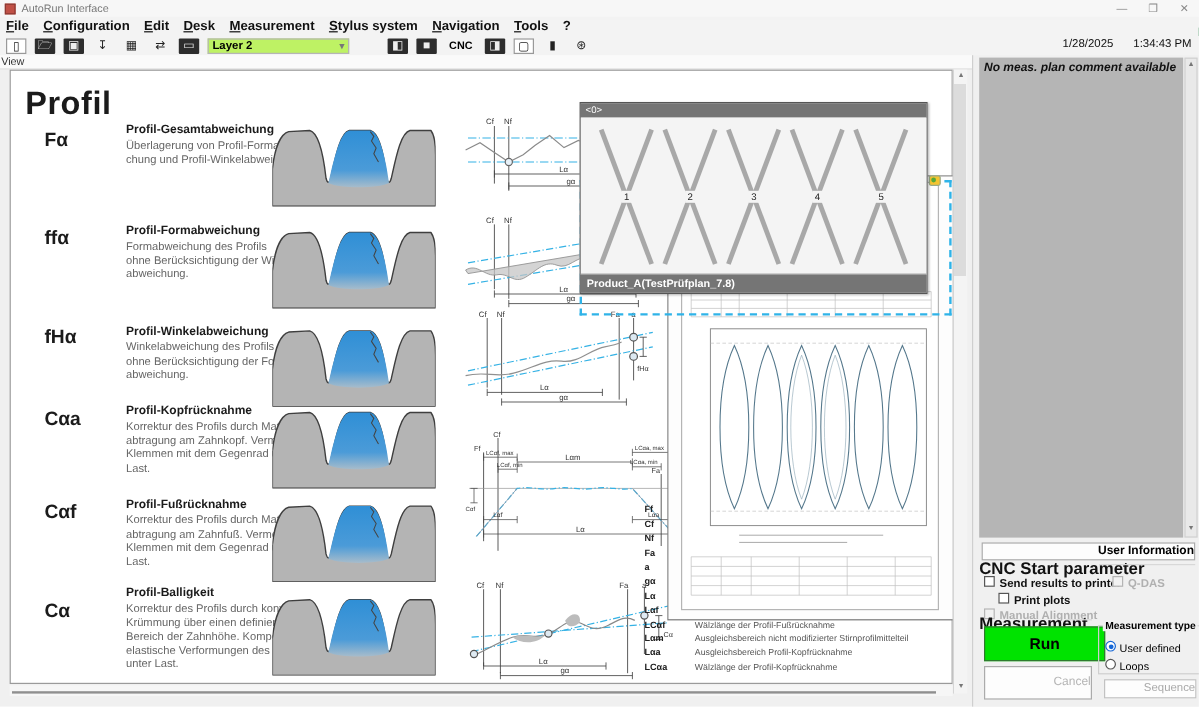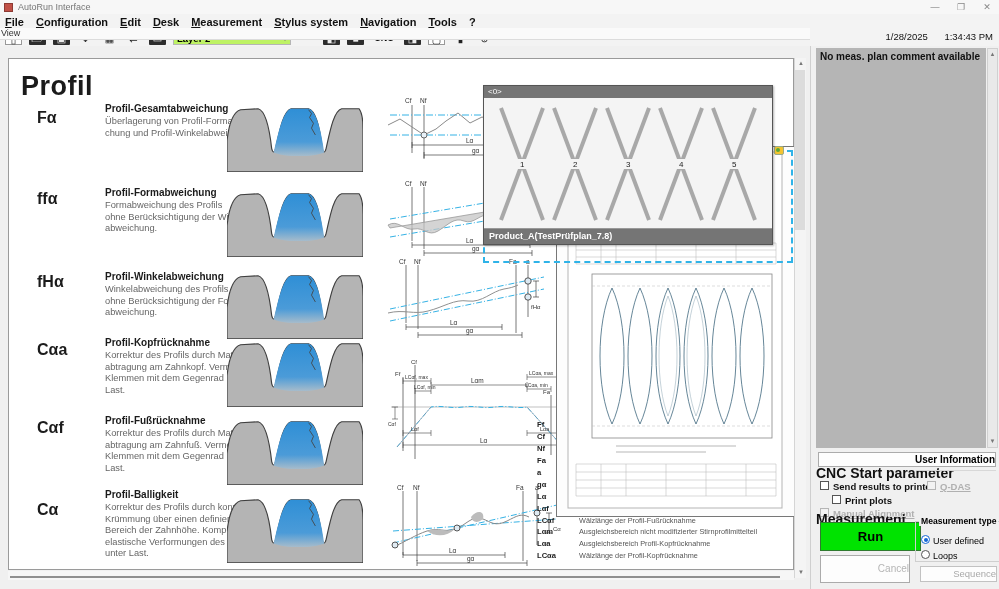--- a/index.html
+++ b/index.html
@@ -23,21 +23,21 @@
   .tbi { width:17px; height:13px; font-size:10px; line-height:13px; text-align:center; color:#222; }
   .tbi.dark { background:#2d2d2d; color:#eee; border-radius:1px; }
   .tbi.page { background:#fff; border:1px solid #999; }
   .combo { width:118px; height:13px; background:#bef264; border:1px solid #b5b5b5; font-size:9.5px; font-weight:bold; padding:0 3px; display:flex; justify-content:space-between; align-items:center; }
   .combo .chev { color:#777; font-size:8px; }
   .cncbtn { width:26px; height:13px; background:#f3f3f3; font-size:9px; font-weight:bold; text-align:center; line-height:13px; }
   .datetime { top:31px; right:6px; font-size:9.5px; color:#111; }
   .datetime span { margin-left:14px; }
 
   
-  .viewstrip { left:0; top:28px; width:810px; height:12px; background:#fafafa; border-bottom:1px solid #dcdcdc; font-size:9px; color:#333; padding-left:1px; }
+  .viewstrip { left:0; top:46px; width:810px; height:12px; background:#fafafa; border-bottom:1px solid #dcdcdc; font-size:9px; color:#333; padding-left:1px; }
 
   
   .doc { left:8px; top:58px; width:786px; height:512px; background:#fff; border:1px solid #9a9a9a; }
   .doc-title { left:12px; top:12px; font-size:27px; font-weight:bold; color:#1b1b1b; letter-spacing:.5px; }
   .sym { width:60px; font-size:16px; font-weight:bold; color:#1b1b1b; }
   .rowhead { font-size:10px; font-weight:bold; color:#1b1b1b; width:170px; }
   .rowdesc { font-size:9.3px; color:#666; width:172px; white-space:pre-line; line-height:1.25; margin-top:2px; }
   .legend { left:528px; top:360px; width:252px; }
   .lrow { display:flex; height:11.9px; align-items:center; }
   .lsym { width:42px; font-size:7.6px; font-weight:bold; color:#222; }
@@ -59,30 +59,30 @@
   .plot-badge i { position:absolute; left:1px; top:1px; width:4px; height:4px; background:#59a838; border-radius:50%; }
 
   
   .overlay { left:483px; top:85px; width:290px; height:160px; border:1px solid #555; background:#f4f4f4; box-shadow:1px 1px 2px rgba(0,0,0,.3); }
   .ov-title { height:12px; background:#757575; color:#fff; font-size:8px; padding:1px 4px; }
   .ov-body { height:131px; background:#f4f4f4; border-bottom:1px solid #999; display:flex; justify-content:space-between; padding:6px 14px 4px; }
   .ov-foot { height:15px; background:#757575; color:#fff; font-size:9px; font-weight:bold; padding:2px 5px; }
 
   
   .rpanel { left:810px; top:46px; width:189px; height:543px; background:#f0f0f0; border-left:1px solid #cfcfcf; }
-  .comment { left:816px; top:48px; width:170px; height:400px; background:#b5b5b5; font-size:10px; font-weight:bold; color:#111; padding:3px 4px; }
+  .comment { left:816px; top:48px; width:170px; height:400px; background:#b5b5b5; font-size:10px; font-weight:bold; font-style:italic; color:#111; padding:3px 4px; }
   .cscroll { left:987px; top:48px; width:11px; height:400px; background:#e9e9e9; border:1px solid #d0d0d0; }
   .btn { background:#fdfdfd; border:1px solid #ababab; text-align:right; font-size:10px; }
   .uinfo { left:818px; top:452px; width:178px; height:15px; font-weight:bold; line-height:13px; }
   .gtitle { font-size:14px; font-weight:bold; color:#111; }
   .gline { height:1px; background:#d8d8d8; }
   .cb { width:9px; height:9px; background:#fff; border:1px solid #555; display:inline-block; }
   .cb.dis { border-color:#b5b5b5; background:#f2f2f2; }
   .cbl { font-size:9.5px; font-weight:bold; color:#111; margin-left:4px; }
-  .cbl.dis { color:#b0b0b0;text-decoration:underline; }
+  .cbl.dis { color:#b0b0b0; }
   .runbtn { left:820px; top:522px; width:101px; height:29px; background:#00e300; border:1px solid #2f7a2f; font-size:13px; font-weight:bold; color:#000; text-align:center; line-height:27px; }
   .cancelbtn { left:820px; top:555px; width:90px; height:28px; color:#b5b5b5; line-height:26px; }
   .typegroup { left:915px; top:521px; width:100px; height:41px; border:1px solid #cfcfcf; }
   .typetitle { position:absolute; top:-6px; left:3px; background:#f0f0f0; font-size:8.6px; font-weight:bold; padding:0 2px; white-space:nowrap; }
   .radio { width:9px; height:9px; border:1px solid #555; border-radius:50%; background:#fff; display:inline-block; position:relative; }
   .radio.sel { border-color:#1566d6; }
   .radio.sel::after { content:""; position:absolute; left:2px; top:2px; width:4px; height:4px; border-radius:50%; background:#1566d6; }
   .rlabel { font-size:9px; font-weight:normal; margin-left:3px; }
   .seqbtn { left:920px; top:566px; width:77px; height:16px; color:#a9a9a9; font-size:9.5px; line-height:14px; border-color:#c2c2c2; }
 </style>

